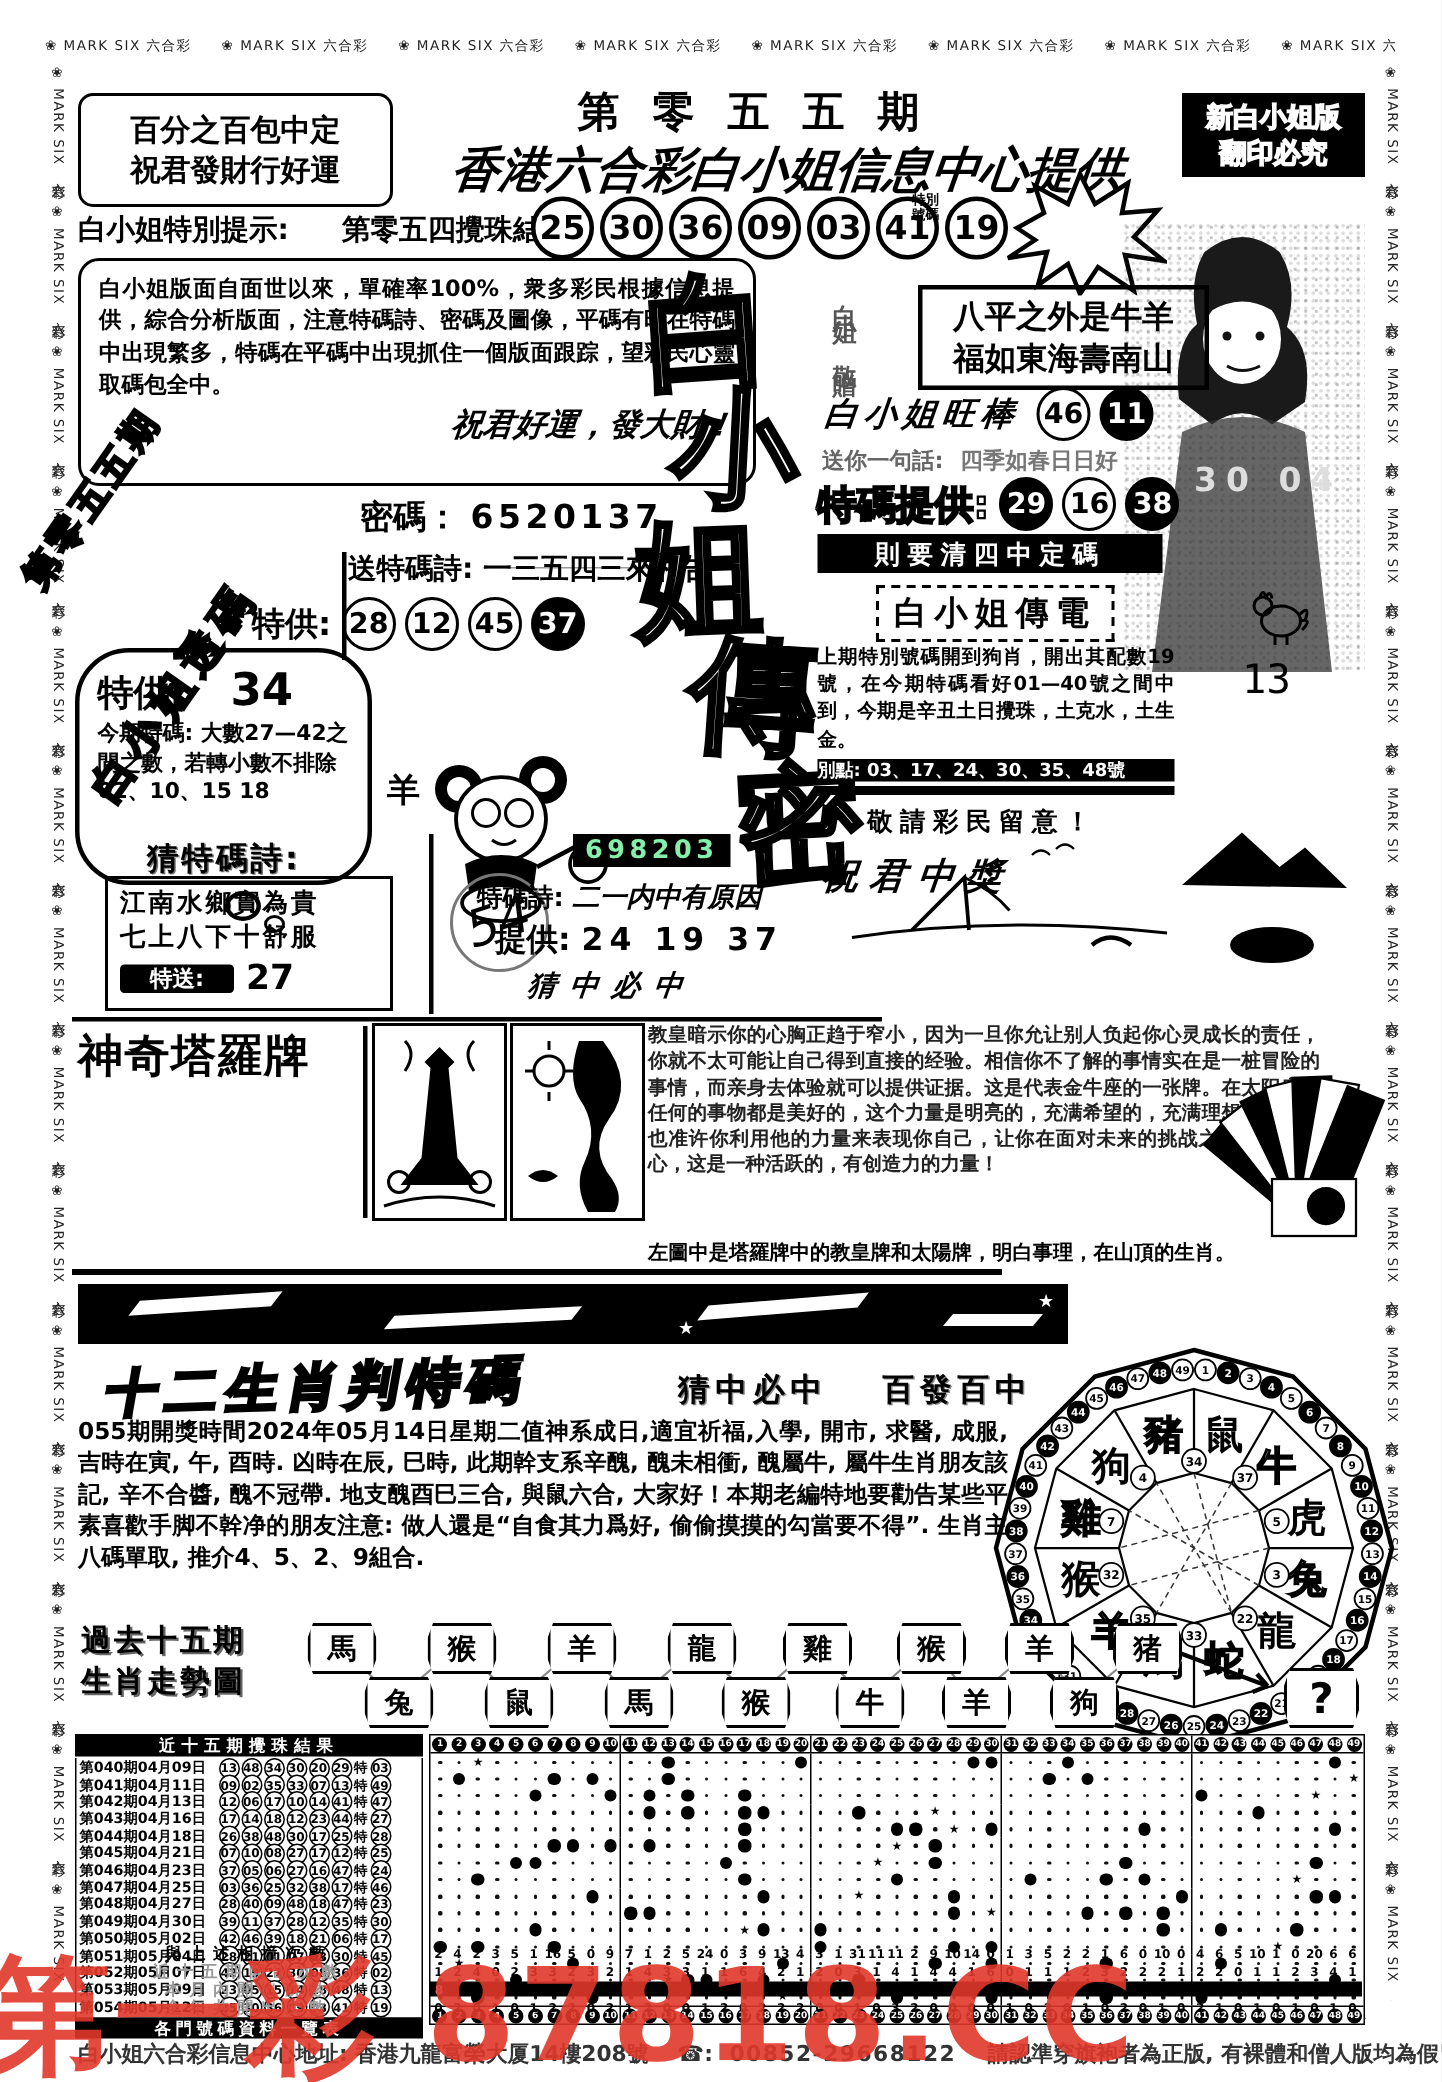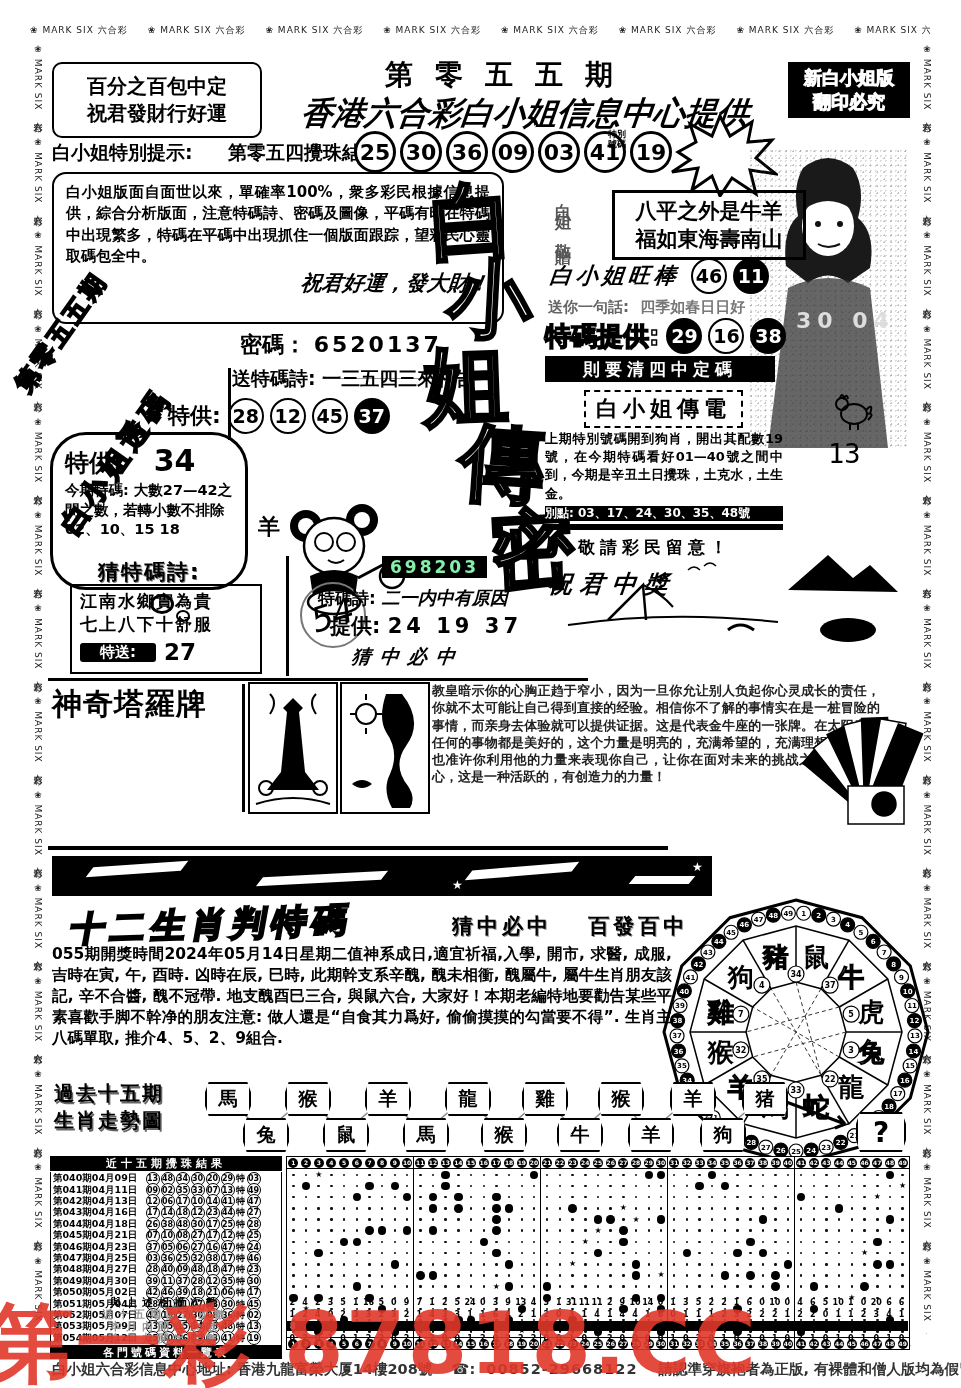--- a/index.html
+++ b/index.html
@@ -268,20 +268,21 @@
   </div>
   <div class="abs" style="left:340px;top:682px;width:86px;height:128px;border:2px solid #000;overflow:hidden;">
     <svg width="86" height="128" viewBox="0 0 86 128">
       <path d="M60,10 q22,28 4,52 q-14,20 2,40 q8,12 2,22 l-18,0 q-10,-18 -2,-34 q10,-22 -4,-42 q-8,-14 0,-38Z" fill="#000"></path>
       <circle cx="24" cy="30" r="10" fill="none" stroke="#000" stroke-width="2"></circle>
       <path d="M8,30 l6,0 M34,30 l6,0 M24,10 l0,6 M24,44 l0,6" stroke="#000" stroke-width="2"></path>
       <path d="M10,100 q10,-8 20,0 q-10,8 -20,0Z" fill="#000"></path>
     </svg>
   </div>
   <div class="abs" style="left:432px;top:682px;width:448px;font-size:13px;line-height:1.33;text-align:justify;font-weight:bold;color:#222;">教皇暗示你的心胸正趋于窄小，因为一旦你允让别人负起你心灵成长的责任，你就不太可能让自己得到直接的经验。相信你不了解的事情实在是一桩冒险的事情，而亲身去体验就可以提供证据。这是代表金牛座的一张牌。在太阳底下任何的事物都是美好的，这个力量是明亮的，充满希望的，充满理想的。太阳也准许你利用他的力量来表现你自己，让你在面对未来的挑战之中有无限信心，这是一种活跃的，有创造力的力量！</div>
+  <div class="abs b" style="left:432px;top:826px;width:470px;font-size:13.5px;">左圖中是塔羅牌中的教皇牌和太陽牌，明白事理，在山頂的生肖。</div>
   <div class="abs" style="left:48px;top:846px;width:620px;height:4px;background:#000;"></div>
 
   <div class="abs" style="left:788px;top:700px;width:150px;height:130px;">
     <svg width="150" height="130" viewBox="0 0 150 130">
       <g stroke="#000" stroke-width="1.5">
         <rect x="60" y="30" width="26" height="74" fill="#000" transform="rotate(-50 73 95)"></rect>
         <rect x="64" y="26" width="26" height="74" fill="#fff" transform="rotate(-38 77 93)"></rect>
         <rect x="68" y="22" width="26" height="74" fill="#000" transform="rotate(-26 81 91)"></rect>
         <rect x="72" y="20" width="26" height="74" fill="#fff" transform="rotate(-14 85 90)"></rect>
         <rect x="76" y="18" width="26" height="74" fill="#000" transform="rotate(-2 89 89)"></rect>

